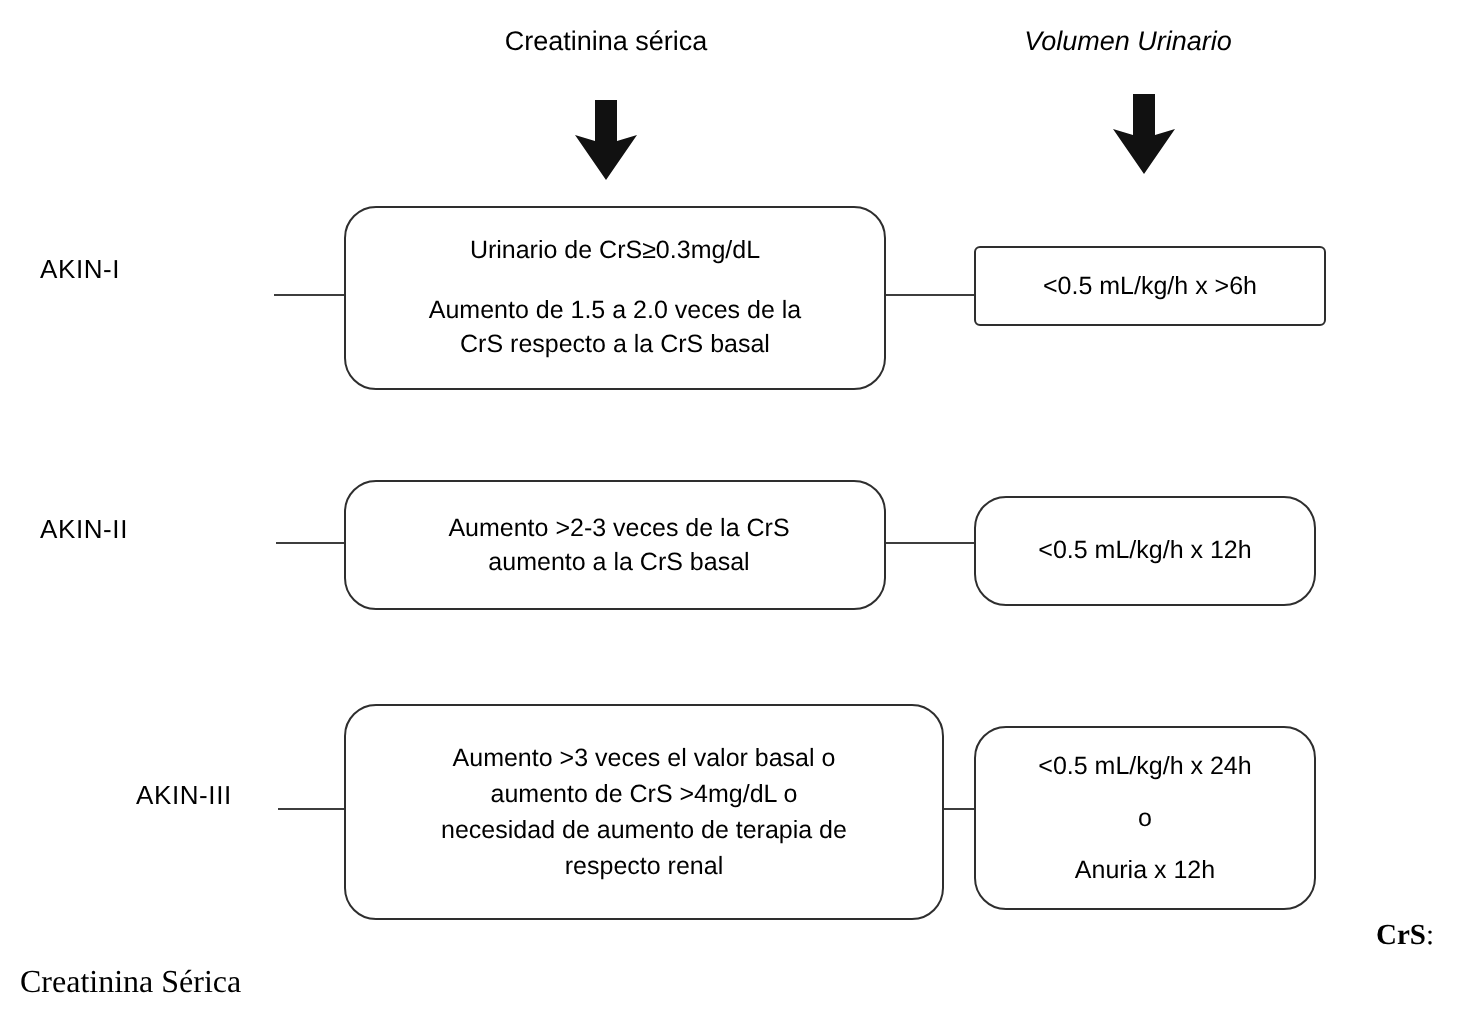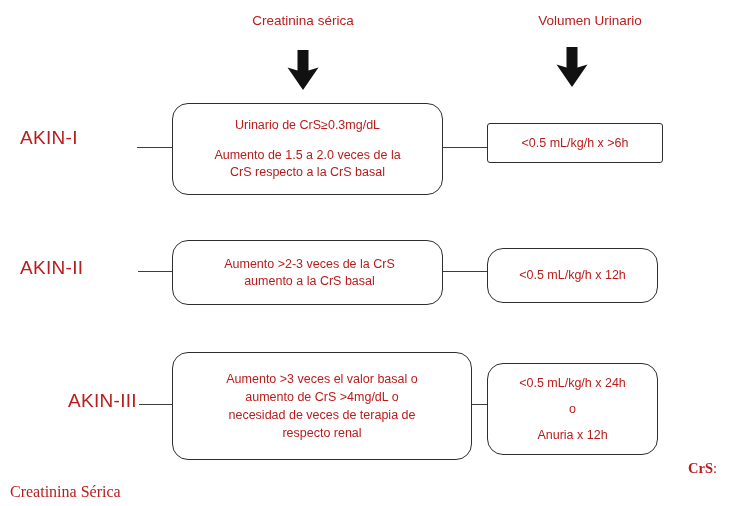--- a/index.html
+++ b/index.html
@@ -2,42 +2,42 @@
 <html><head>
 <meta charset="utf-8">
 <style>
   html, body { margin: 0; padding: 0; background: #ffffff; }
   .canvas {
     position: relative;
     width: 737px;
     height: 506px;
     background: #ffffff;
     font-family: "Liberation Sans", sans-serif;
-    color: #b91c1c;
+    color: #000000;
     overflow: hidden;
   }
   .col-title {
     position: absolute;
     top: 13px;
     width: 220px;
     text-align: center;
     font-size: 13.5px;
   }
   .col-title.c1 { left: 193px; }
-  .col-title.c2 { left: 480px; }
+  .col-title.c2 { left: 454px; font-style: italic; }
 
   .down-arrow { position: absolute; width: 36px; height: 40px; }
   .down-arrow.a1 { left: 285px; top: 50px; }
   .down-arrow.a2 { left: 554px; top: 47px; }
   .down-arrow svg { display: block; width: 100%; height: 100%; }
 
   .row-label {
     position: absolute;
     left: 20px;
-    font-size: 19px;
+    font-size: 13px;
     letter-spacing: 0.3px;
   }
   .row-label.r1 { top: 127px; }
   .row-label.r2 { top: 257px; }
   .row-label.r3 { top: 390px; margin-left: 48px; }
 
   .connector {
     position: absolute;
     height: 0;
     border-top: 1.6px solid #3d3d3d;
@@ -132,21 +132,21 @@
     <div class="line">Aumento &gt;2-3 veces de la CrS</div>
     <div class="line">aumento a la CrS basal</div>
   </div>
   <div class="box box-uo2">
     <div class="line">&lt;0.5 mL/kg/h x 12h</div>
   </div>
 
   <div class="box box-crs3">
     <div class="line">Aumento &gt;3 veces el valor basal o</div>
     <div class="line">aumento de CrS &gt;4mg/dL o</div>
-    <div class="line">necesidad de veces de terapia de</div>
+    <div class="line">necesidad de aumento de terapia de</div>
     <div class="line">respecto renal</div>
   </div>
   <div class="box box-uo3">
     <div class="line">&lt;0.5 mL/kg/h x 24h</div>
     <div class="line">o</div>
     <div class="line">Anuria x 12h</div>
   </div>
 
   <div class="footnote-abbr">
     <span class="b">CrS</span><span>:</span>

